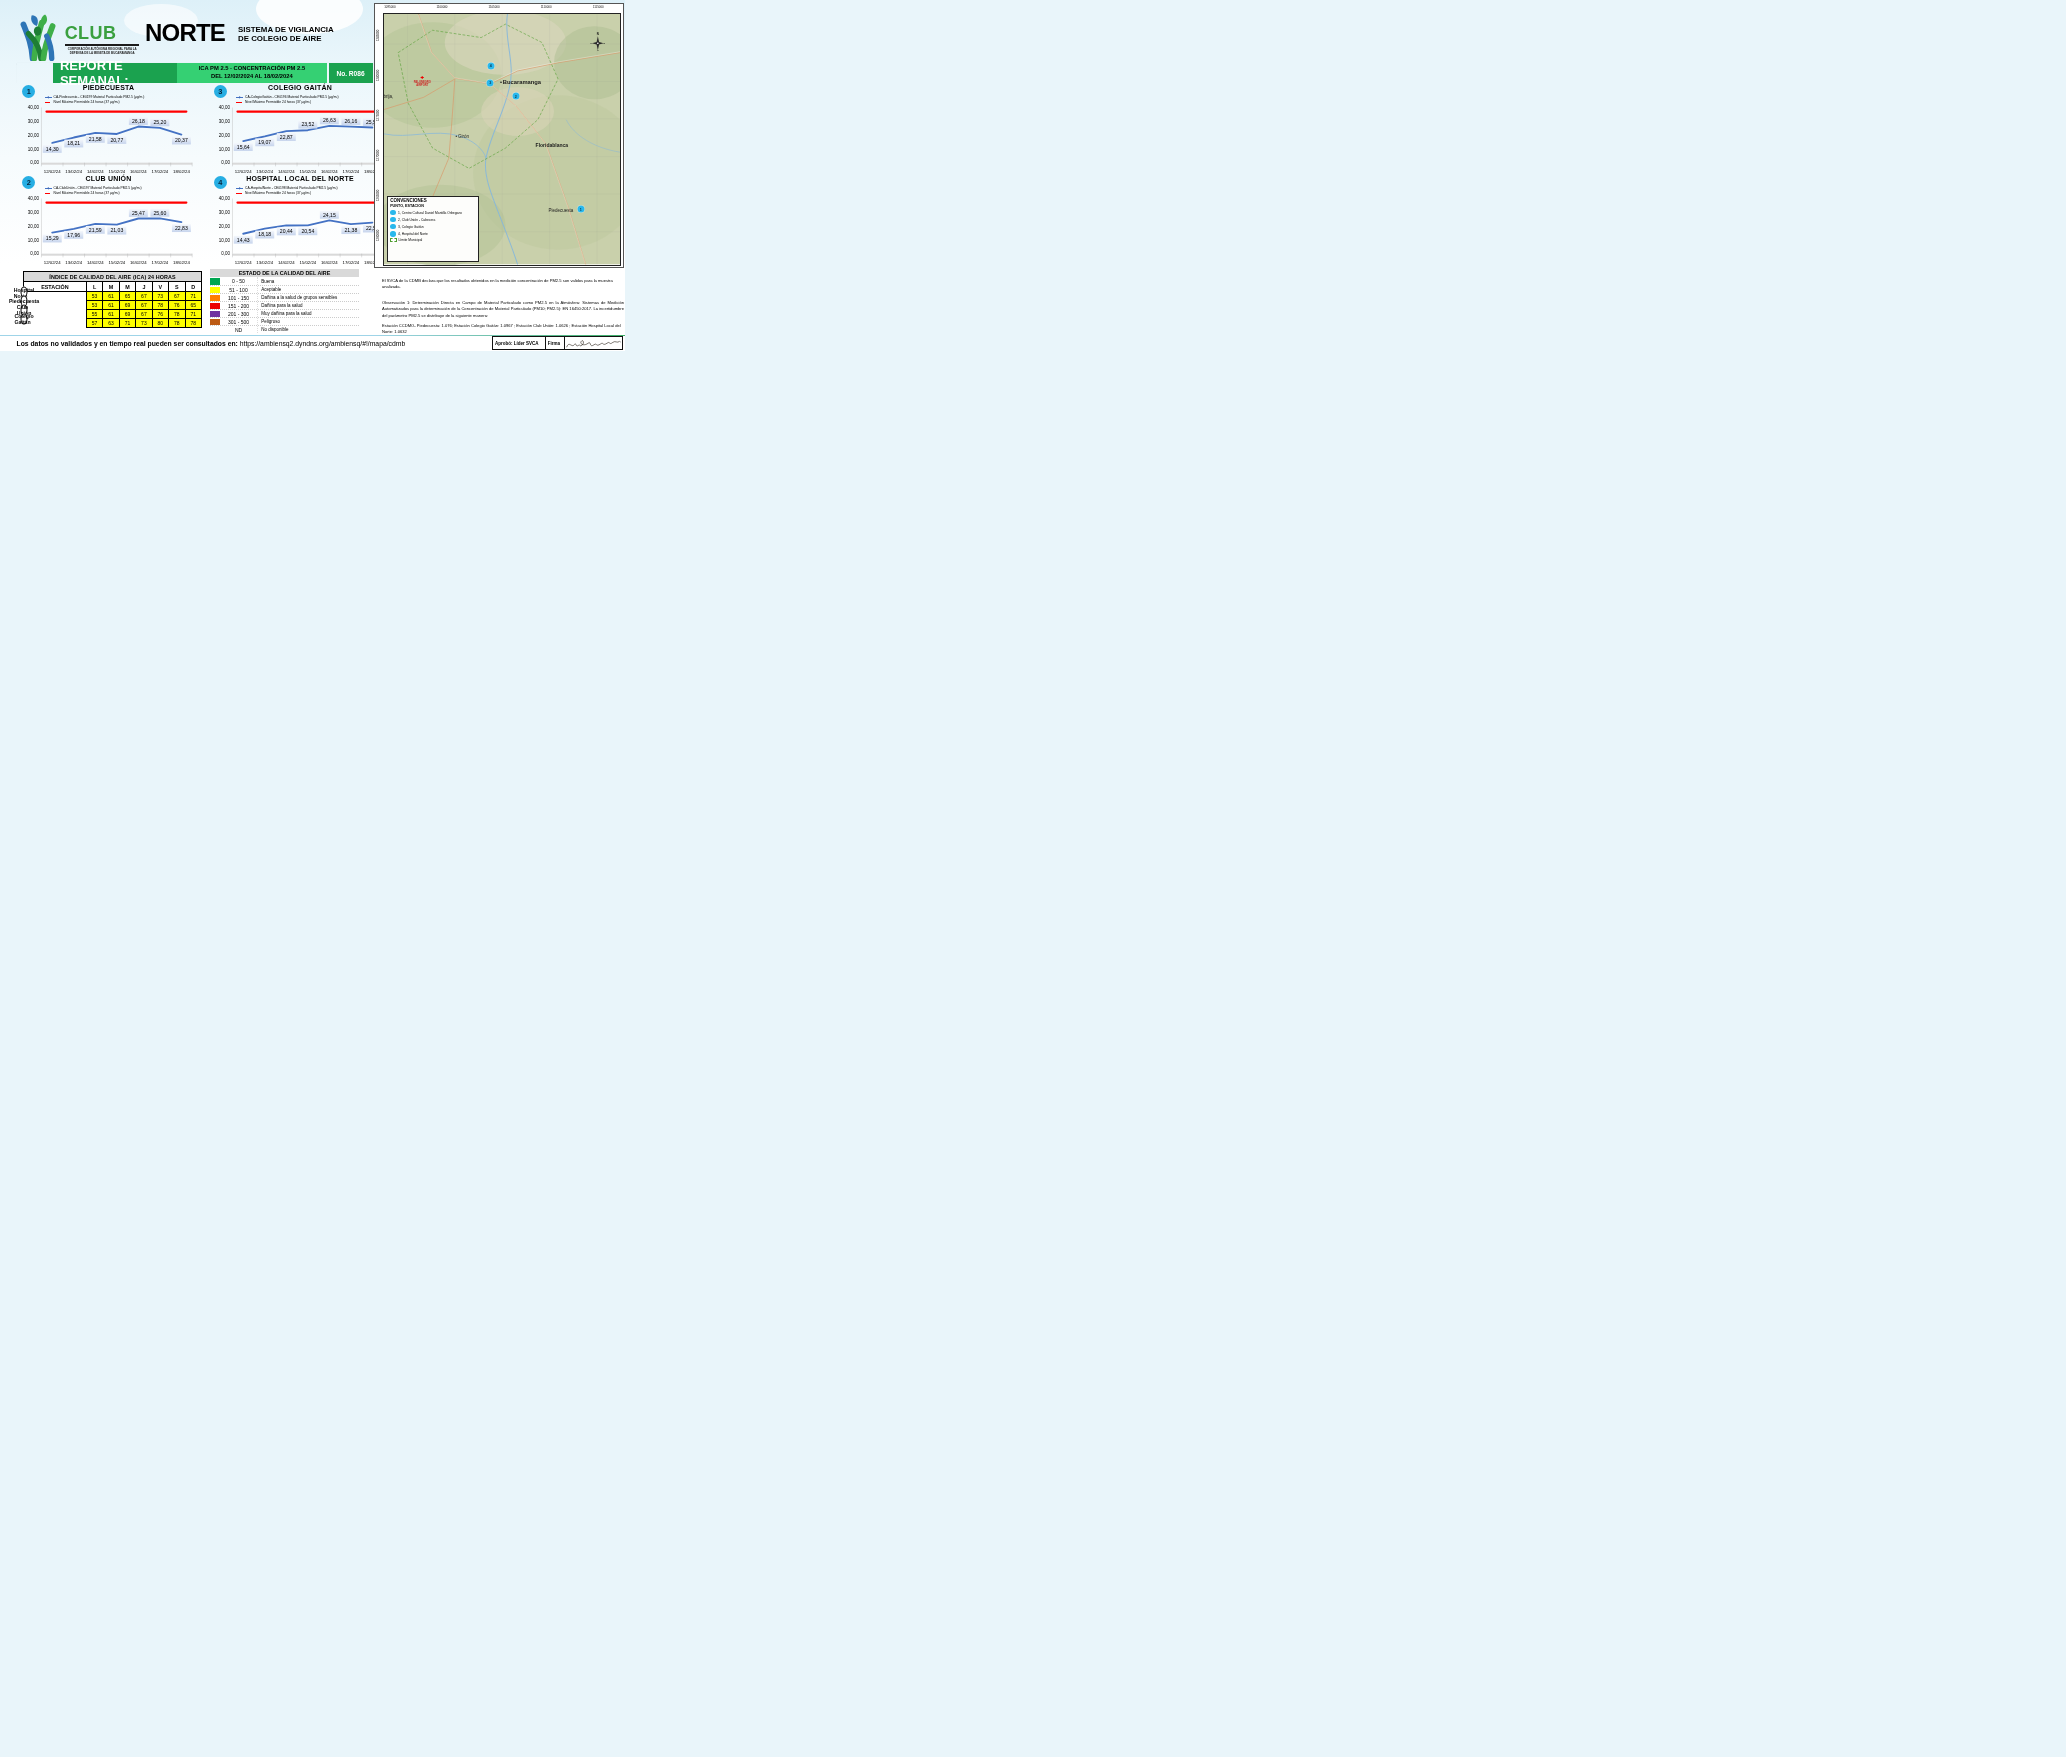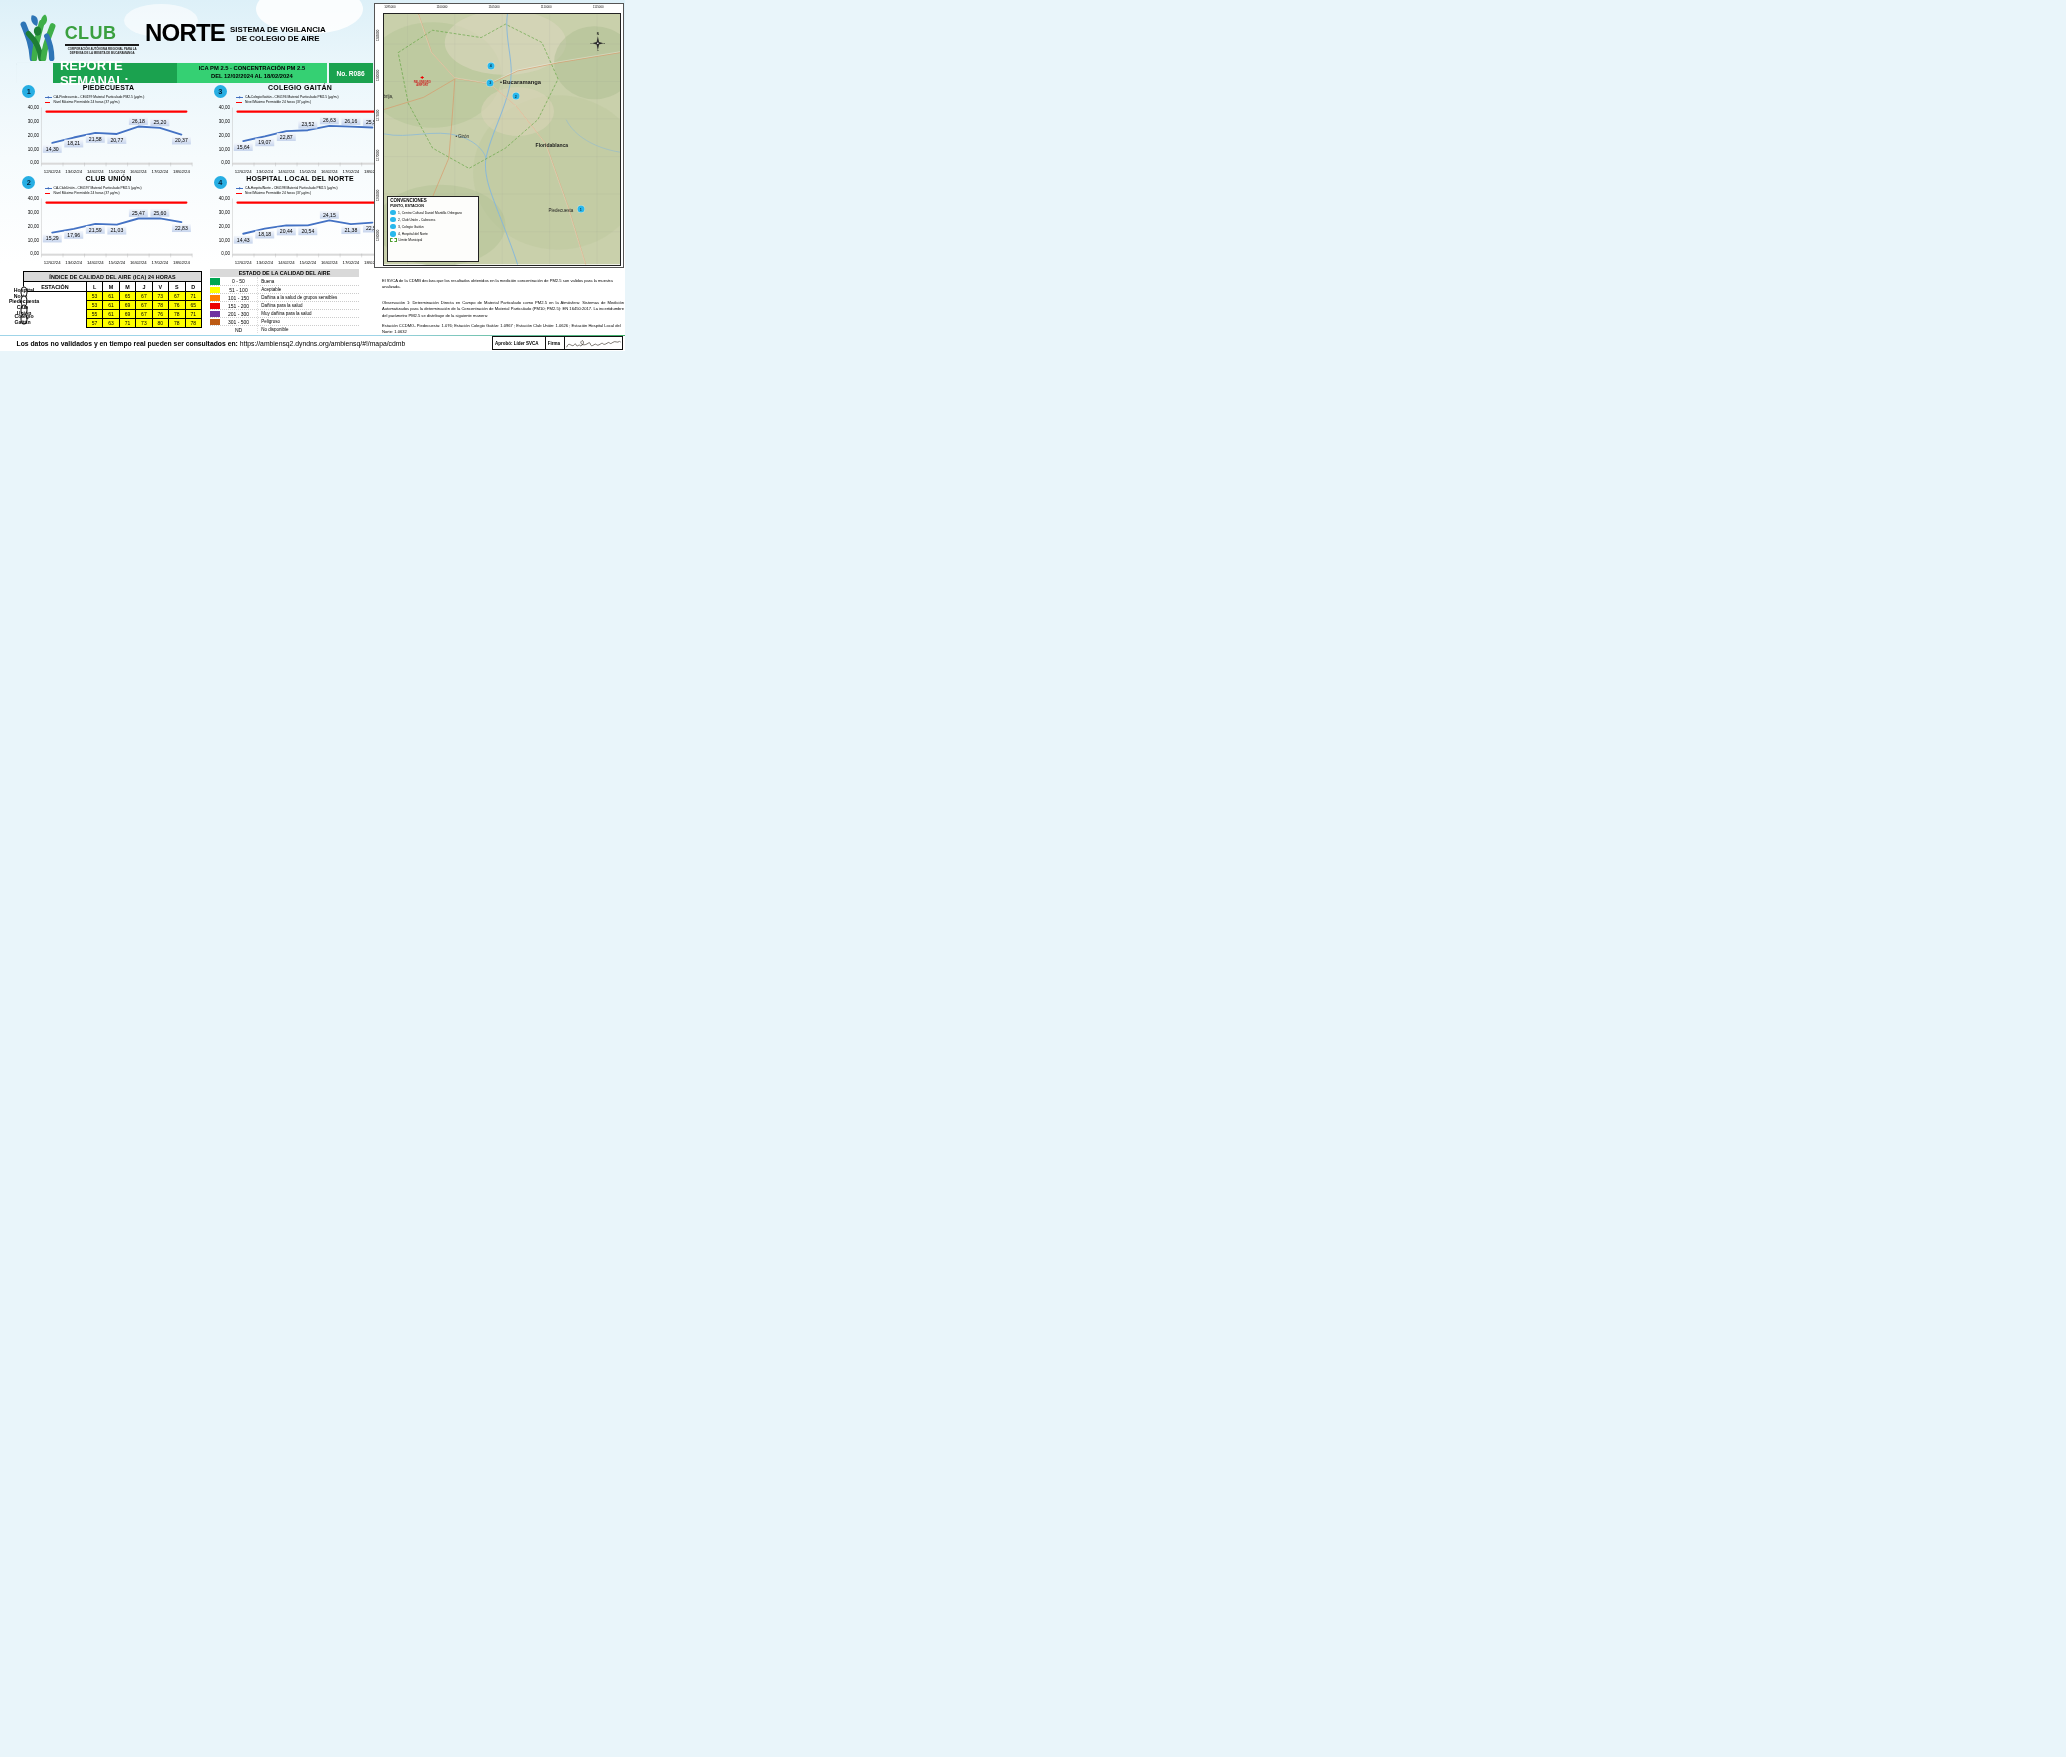--- a/index.html
+++ b/index.html
@@ -8,21 +8,21 @@
         background:linear-gradient(180deg,#ddf0f8 0%,#eaf6fb 18%,#f6fbfd 45%,#ffffff 75%);}
   .cloud{position:absolute;background:#fff;border-radius:50%;opacity:.85;}
   
   #logo{position:absolute;left:15.7px;top:12.4px;width:126px;height:49px;}
   #logo svg{position:absolute;left:0;top:0;}
   #brand{position:absolute;left:49px;top:10.7px;font-size:18px;font-weight:bold;color:#3aa03f;letter-spacing:0.4px;}
   #brand-rule{position:absolute;left:49px;top:32px;width:74px;height:1.7px;background:#1c1c1c;}
   #tagline{position:absolute;left:47px;top:36px;width:79px;font-size:2.9px;font-weight:bold;color:#222;text-align:center;line-height:1.35;}
   #svca-block{position:absolute;left:145px;top:21.5px;display:flex;align-items:flex-start;}
   #svca{font-size:24px;font-weight:bold;color:#000;letter-spacing:-0.8px;line-height:.9;}
-  #svca-sub{margin-left:5px;margin-top:3.3px;font-size:7.9px;font-weight:bold;color:#000;line-height:1.2;text-align:center;}
+  #svca-sub{margin-left:13px;margin-top:3.3px;font-size:7.9px;font-weight:bold;color:#000;line-height:1.2;}
   
   #banner{position:absolute;left:16.5px;top:63px;width:356px;height:20px;display:flex;box-shadow:0 0.4px 0.8px rgba(0,0,0,.25);}
   #banner .seg1{width:124px;background:#1ba24f;color:#fff;font-size:13px;font-weight:bold;display:flex;align-items:center;padding-left:7.4px;margin-left:36px;}
   #banner .seg2{flex:1;background:#35d073;color:#000;font-size:5.8px;font-weight:bold;text-align:center;display:flex;flex-direction:column;justify-content:center;line-height:1.3;}
   #banner .seg3{width:44px;background:#1ba24f;color:#fff;font-size:6.6px;font-weight:bold;display:flex;align-items:center;justify-content:center;margin-left:1.2px;}
   
   .chart{position:absolute;width:174px;}
   .chart-head{position:relative;height:10px;text-align:center;}
   .badge{position:absolute;left:0.8px;top:0.8px;width:13.2px;height:13.2px;border-radius:50%;background:#27aee3;color:#06243a;
          font-size:7.4px;font-weight:bold;display:flex;align-items:center;justify-content:center;}

